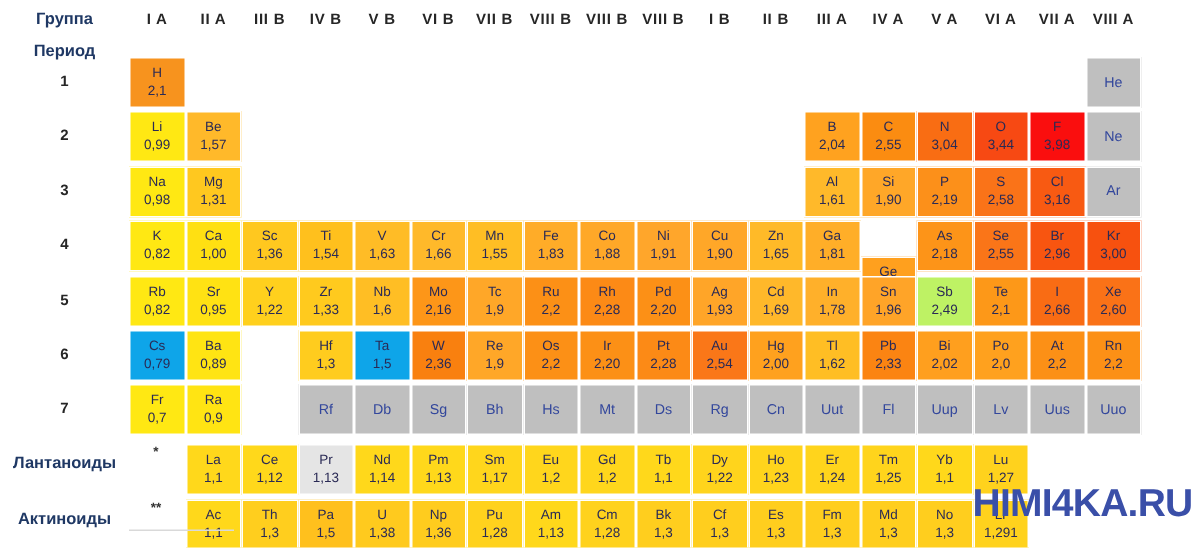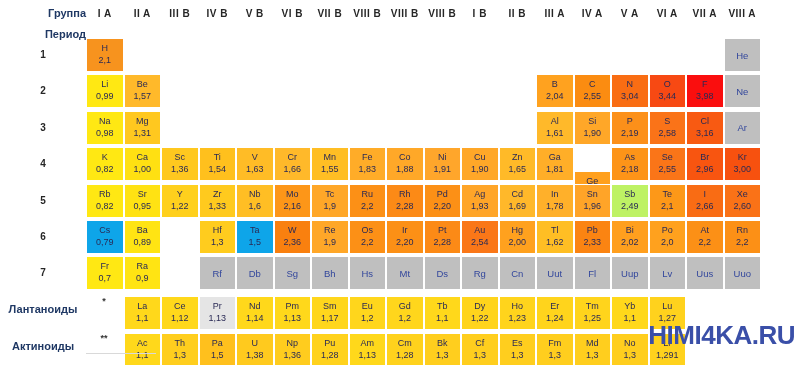--- a/index.html
+++ b/index.html
@@ -6,21 +6,21 @@
   body{
     width:800px;height:365px;
     background:#ffffff;
     font-family:"Liberation Sans", sans-serif;
     overflow:hidden;
     position:relative;
   }
   #table-root{position:relative;width:800px;height:365px;}
   .corner-label{
     color:#1f3864;font-weight:bold;font-size:11px;
-    text-align:right;line-height:12px;
+    text-align:center;line-height:12px;
   }
   #label-gruppa{position:absolute;left:0;top:7px;width:86px;}
   #label-period{position:absolute;left:0;top:28px;width:86px;}
 
   .group-header{
     position:absolute;
     color:#262626;font-weight:bold;font-size:10px;
     text-align:center;line-height:12px;
     letter-spacing:0.5px;
     top:8px;

